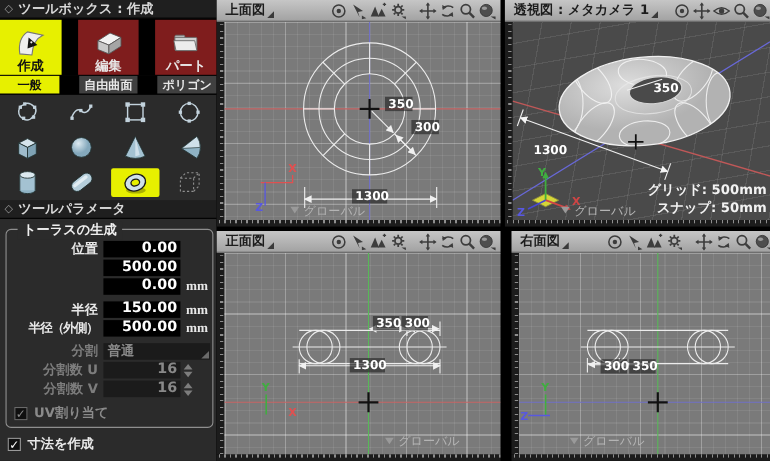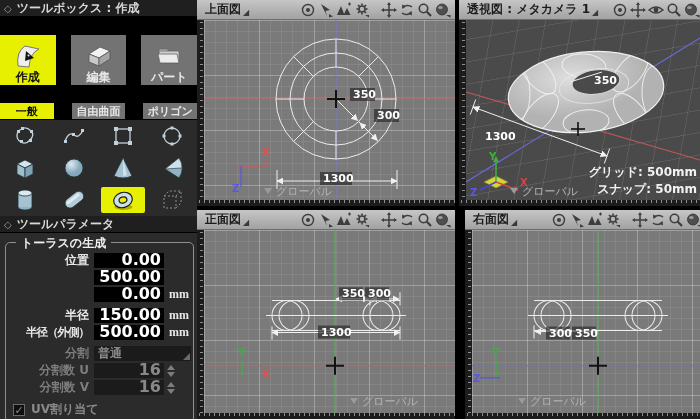--- a/index.html
+++ b/index.html
@@ -4,44 +4,44 @@
 <style>
   html,body{margin:0;padding:0;background:#000;}
   *{box-sizing:border-box;}
   .app{position:relative;width:700px;height:419px;background:#000;overflow:hidden;
        font-family:"DejaVu Sans",sans-serif;}
   
   .sidebar{position:absolute;left:0;top:0;width:197px;height:419px;background:#2b2b2b;}
   .panel-header{height:17px;background:#1f1f1f;border-bottom:1px solid #000;color:#d8d8d8;
     font-size:12px;font-weight:bold;display:flex;align-items:center;padding-left:4px;gap:5px;}
   .panel-header .diamond{color:#9a9a9a;font-size:10px;}
-  .btn-row{display:flex;background:#000;gap:15px;padding:18px 0;}
-  .tool-btn{flex:1;height:50px;background:#737373;display:flex;flex-direction:column;
+  .btn-row{display:flex;background:#000;gap:15px;padding:1px 0;}
+  .tool-btn{flex:1;height:50px;background:#7f1d1d;display:flex;flex-direction:column;
     align-items:center;justify-content:flex-end;padding-bottom:1px;}
   .tool-btn.sel{background:#e7f000;}
   .tool-btn .cap{font-size:12px;font-weight:bold;color:#e8e8e8;line-height:14px;}
   .tool-btn.sel .cap{color:#111;}
   .tab-row{display:flex;background:#000;gap:18px;border-bottom:1px solid #000;}
-  .tab{flex:1;height:16px;background:#737373;color:#e8e8e8;font-size:11px;font-weight:bold;
+  .tab{flex:1;height:16px;background:#404040;color:#e8e8e8;font-size:11px;font-weight:bold;
     display:flex;align-items:center;justify-content:center;}
   .tab.sel{background:#e7f000;color:#111;}
   .tool-grid{display:grid;grid-template-columns:repeat(4,1fr);}
   .tool-cell{height:32px;display:flex;align-items:center;justify-content:center;}
   .tool-cell .selbg{background:#e7f000;border-radius:2px;padding:1px 9px;display:flex;align-items:center;justify-content:center;}
   
   .params{position:relative;color:#e8e8e8;font-size:12px;}
   .group{position:relative;margin:9px 3px 0 5px;border:1px solid #8f8f8f;border-radius:5px;
     padding:10px 0 4px 0;}
   .group-title{position:absolute;top:-8px;left:10px;background:#2b2b2b;padding:0 5px;
     font-weight:bold;font-size:12px;color:#efefef;}
   .prow{display:flex;align-items:center;height:15px;margin:0 0 2px 0;}
   .prow .lbl{width:88px;text-align:right;padding-right:5px;font-weight:bold;white-space:nowrap;}
   .prow .lbl.long{font-size:11.5px;letter-spacing:-1px;}
   .field{width:70px;background:#000;color:#fff;text-align:right;padding:0 3px;font-weight:bold;
-    font-size:16px;height:15px;line-height:13px;}
+    font-size:13px;height:15px;line-height:13px;}
   .unit{padding-left:5px;font-weight:bold;font-family:Liberation Serif, serif;}
   .prow.dis .lbl{color:#7d7d7d;}
   .prow.dis .field{background:#1b1b1b;color:#888;}
   .drop{width:97px;background:#1b1b1b;color:#8a8a8a;font-weight:bold;padding:1px 4px;height:15px;
     line-height:13px;position:relative;}
   .drop::after{content:"";position:absolute;right:1px;bottom:1px;border-left:7px solid transparent;
     border-bottom:7px solid #6a6a6a;}
   .stepper{display:flex;flex-direction:column;justify-content:center;margin-left:3px;gap:2px;}
   .stepper i{display:block;width:0;height:0;border-left:4px solid transparent;border-right:4px solid transparent;}
   .stepper .up{border-bottom:5px solid #7d7d7d;}

